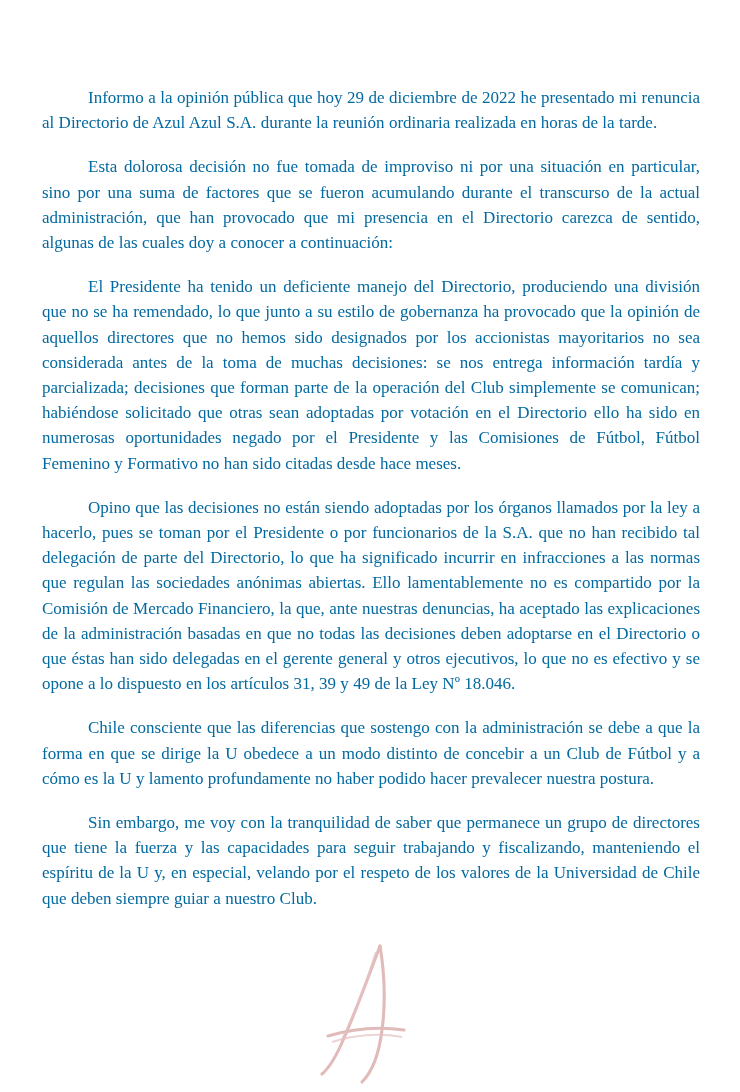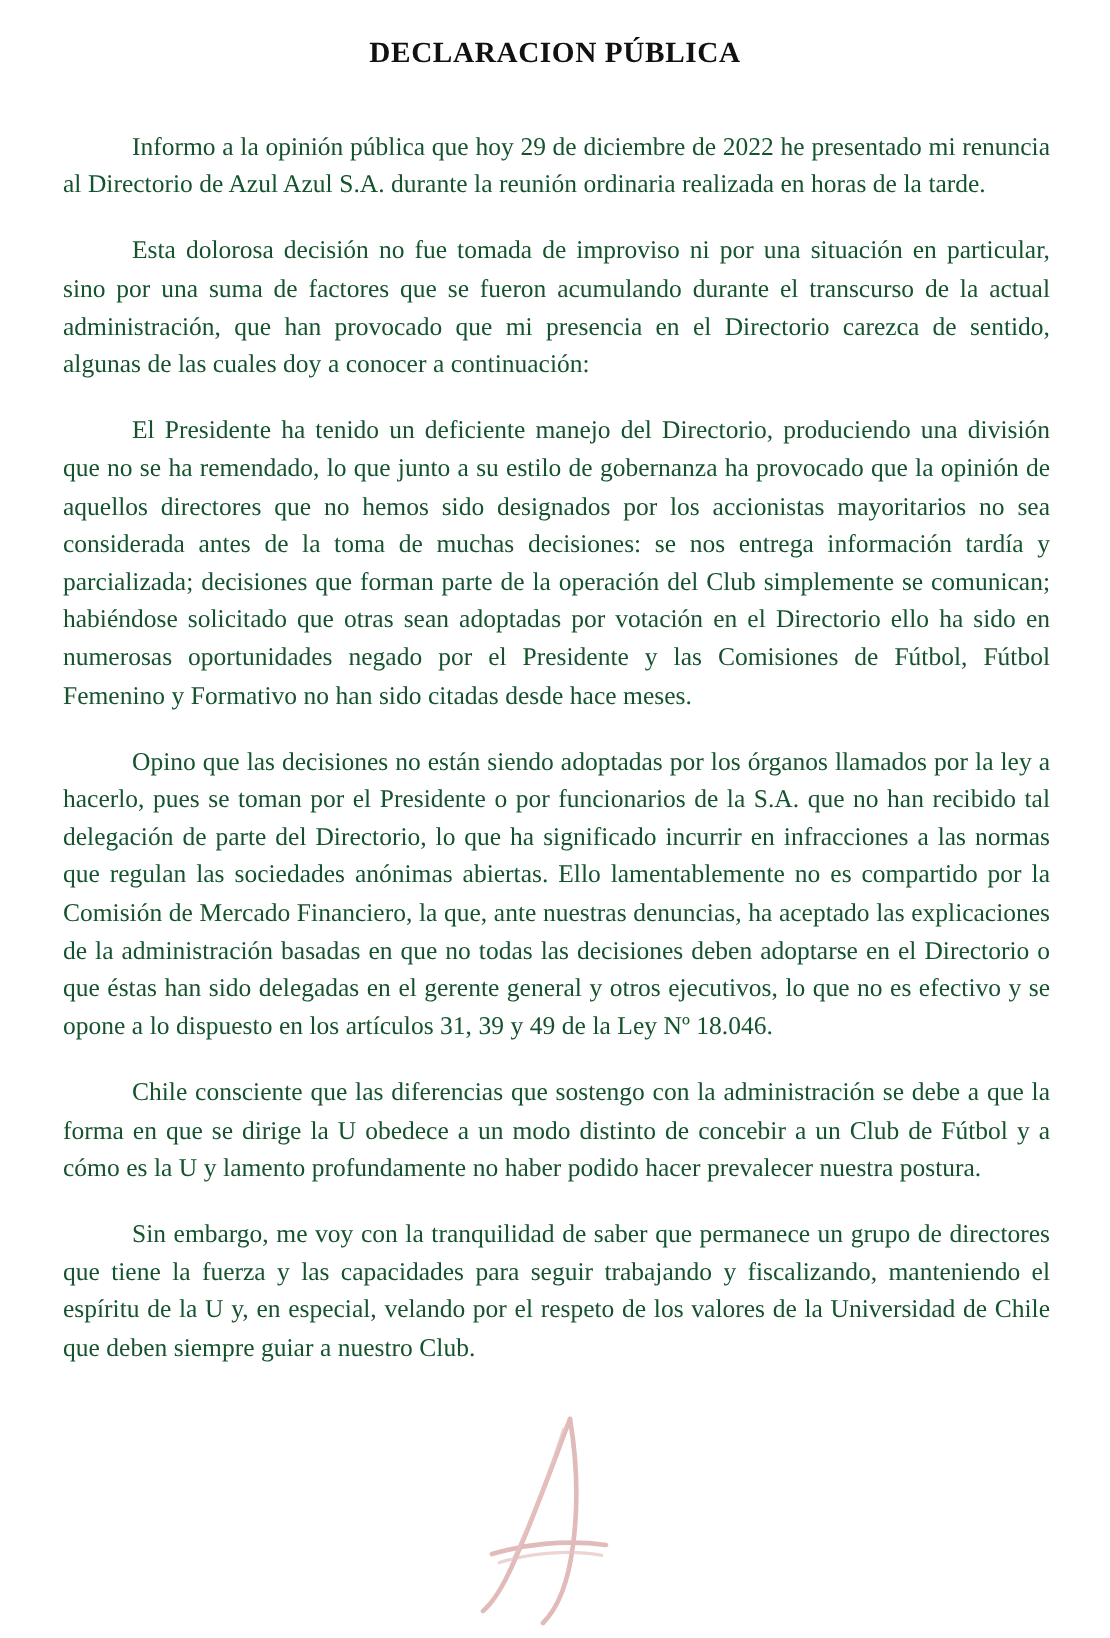--- a/index.html
+++ b/index.html
@@ -44,21 +44,21 @@
     width: 658px;
   }
 
   .para {
     font-size: 17px;
     line-height: 25.2px;
     text-align: justify;
     text-justify: inter-word;
     text-indent: 46px;
     margin: 0 0 19px 0;
-    color: #14532d;
+    color: #0369a1;
     hyphens: none;
     word-spacing: 0.1px;
   }
 
   .para:last-child {
     margin-bottom: 0;
   }
 
   
   .signature-area {
@@ -77,21 +77,20 @@
     height: 152px;
     opacity: 0.9;
     pointer-events: none;
   }
 </style>
 </head>
 <body>
 
 <div class="page">
 
-  <h1 class="doc-title">DECLARACION PÚBLICA</h1>
 
   <div class="body-block">
     <p class="para">Informo a la opinión pública que hoy 29 de diciembre de 2022 he presentado mi renuncia al Directorio de Azul Azul S.A. durante la reunión ordinaria realizada en horas de la tarde.</p>
     <p class="para">Esta dolorosa decisión no fue tomada de improviso ni por una situación en particular, sino por una suma de factores que se fueron acumulando durante el transcurso de la actual administración, que han provocado que mi presencia en el Directorio carezca de sentido, algunas de las cuales doy a conocer a continuación:</p>
     <p class="para">El Presidente ha tenido un deficiente manejo del Directorio, produciendo una división que no se ha remendado, lo que junto a su estilo de gobernanza ha provocado que la opinión de aquellos directores que no hemos sido designados por los accionistas mayoritarios no sea considerada antes de la toma de muchas decisiones: se nos entrega información tardía y parcializada; decisiones que forman parte de la operación del Club simplemente se comunican; habiéndose solicitado que otras sean adoptadas por votación en el Directorio ello ha sido en numerosas oportunidades negado por el Presidente y las Comisiones de Fútbol, Fútbol Femenino y Formativo no han sido citadas desde hace meses.</p>
     <p class="para">Opino que las decisiones no están siendo adoptadas por los órganos llamados por la ley a hacerlo, pues se toman por el Presidente o por funcionarios de la S.A. que no han recibido tal delegación de parte del Directorio, lo que ha significado incurrir en infracciones a las normas que regulan las sociedades anónimas abiertas. Ello lamentablemente no es compartido por la Comisión de Mercado Financiero, la que, ante nuestras denuncias, ha aceptado las explicaciones de la administración basadas en que no todas las decisiones deben adoptarse en el Directorio o que éstas han sido delegadas en el gerente general y otros ejecutivos, lo que no es efectivo y se opone a lo dispuesto en los artículos 31, 39 y 49 de la Ley Nº 18.046.</p>
     <p class="para">Chile consciente que las diferencias que sostengo con la administración se debe a que la forma en que se dirige la U obedece a un modo distinto de concebir a un Club de Fútbol y a cómo es la U y lamento profundamente no haber podido hacer prevalecer nuestra postura.</p>
     <p class="para">Sin embargo, me voy con la tranquilidad de saber que permanece un grupo de directores que tiene la fuerza y las capacidades para seguir trabajando y fiscalizando, manteniendo el espíritu de la U y, en especial, velando por el respeto de los valores de la Universidad de Chile que deben siempre guiar a nuestro Club.</p>
   </div>
 

